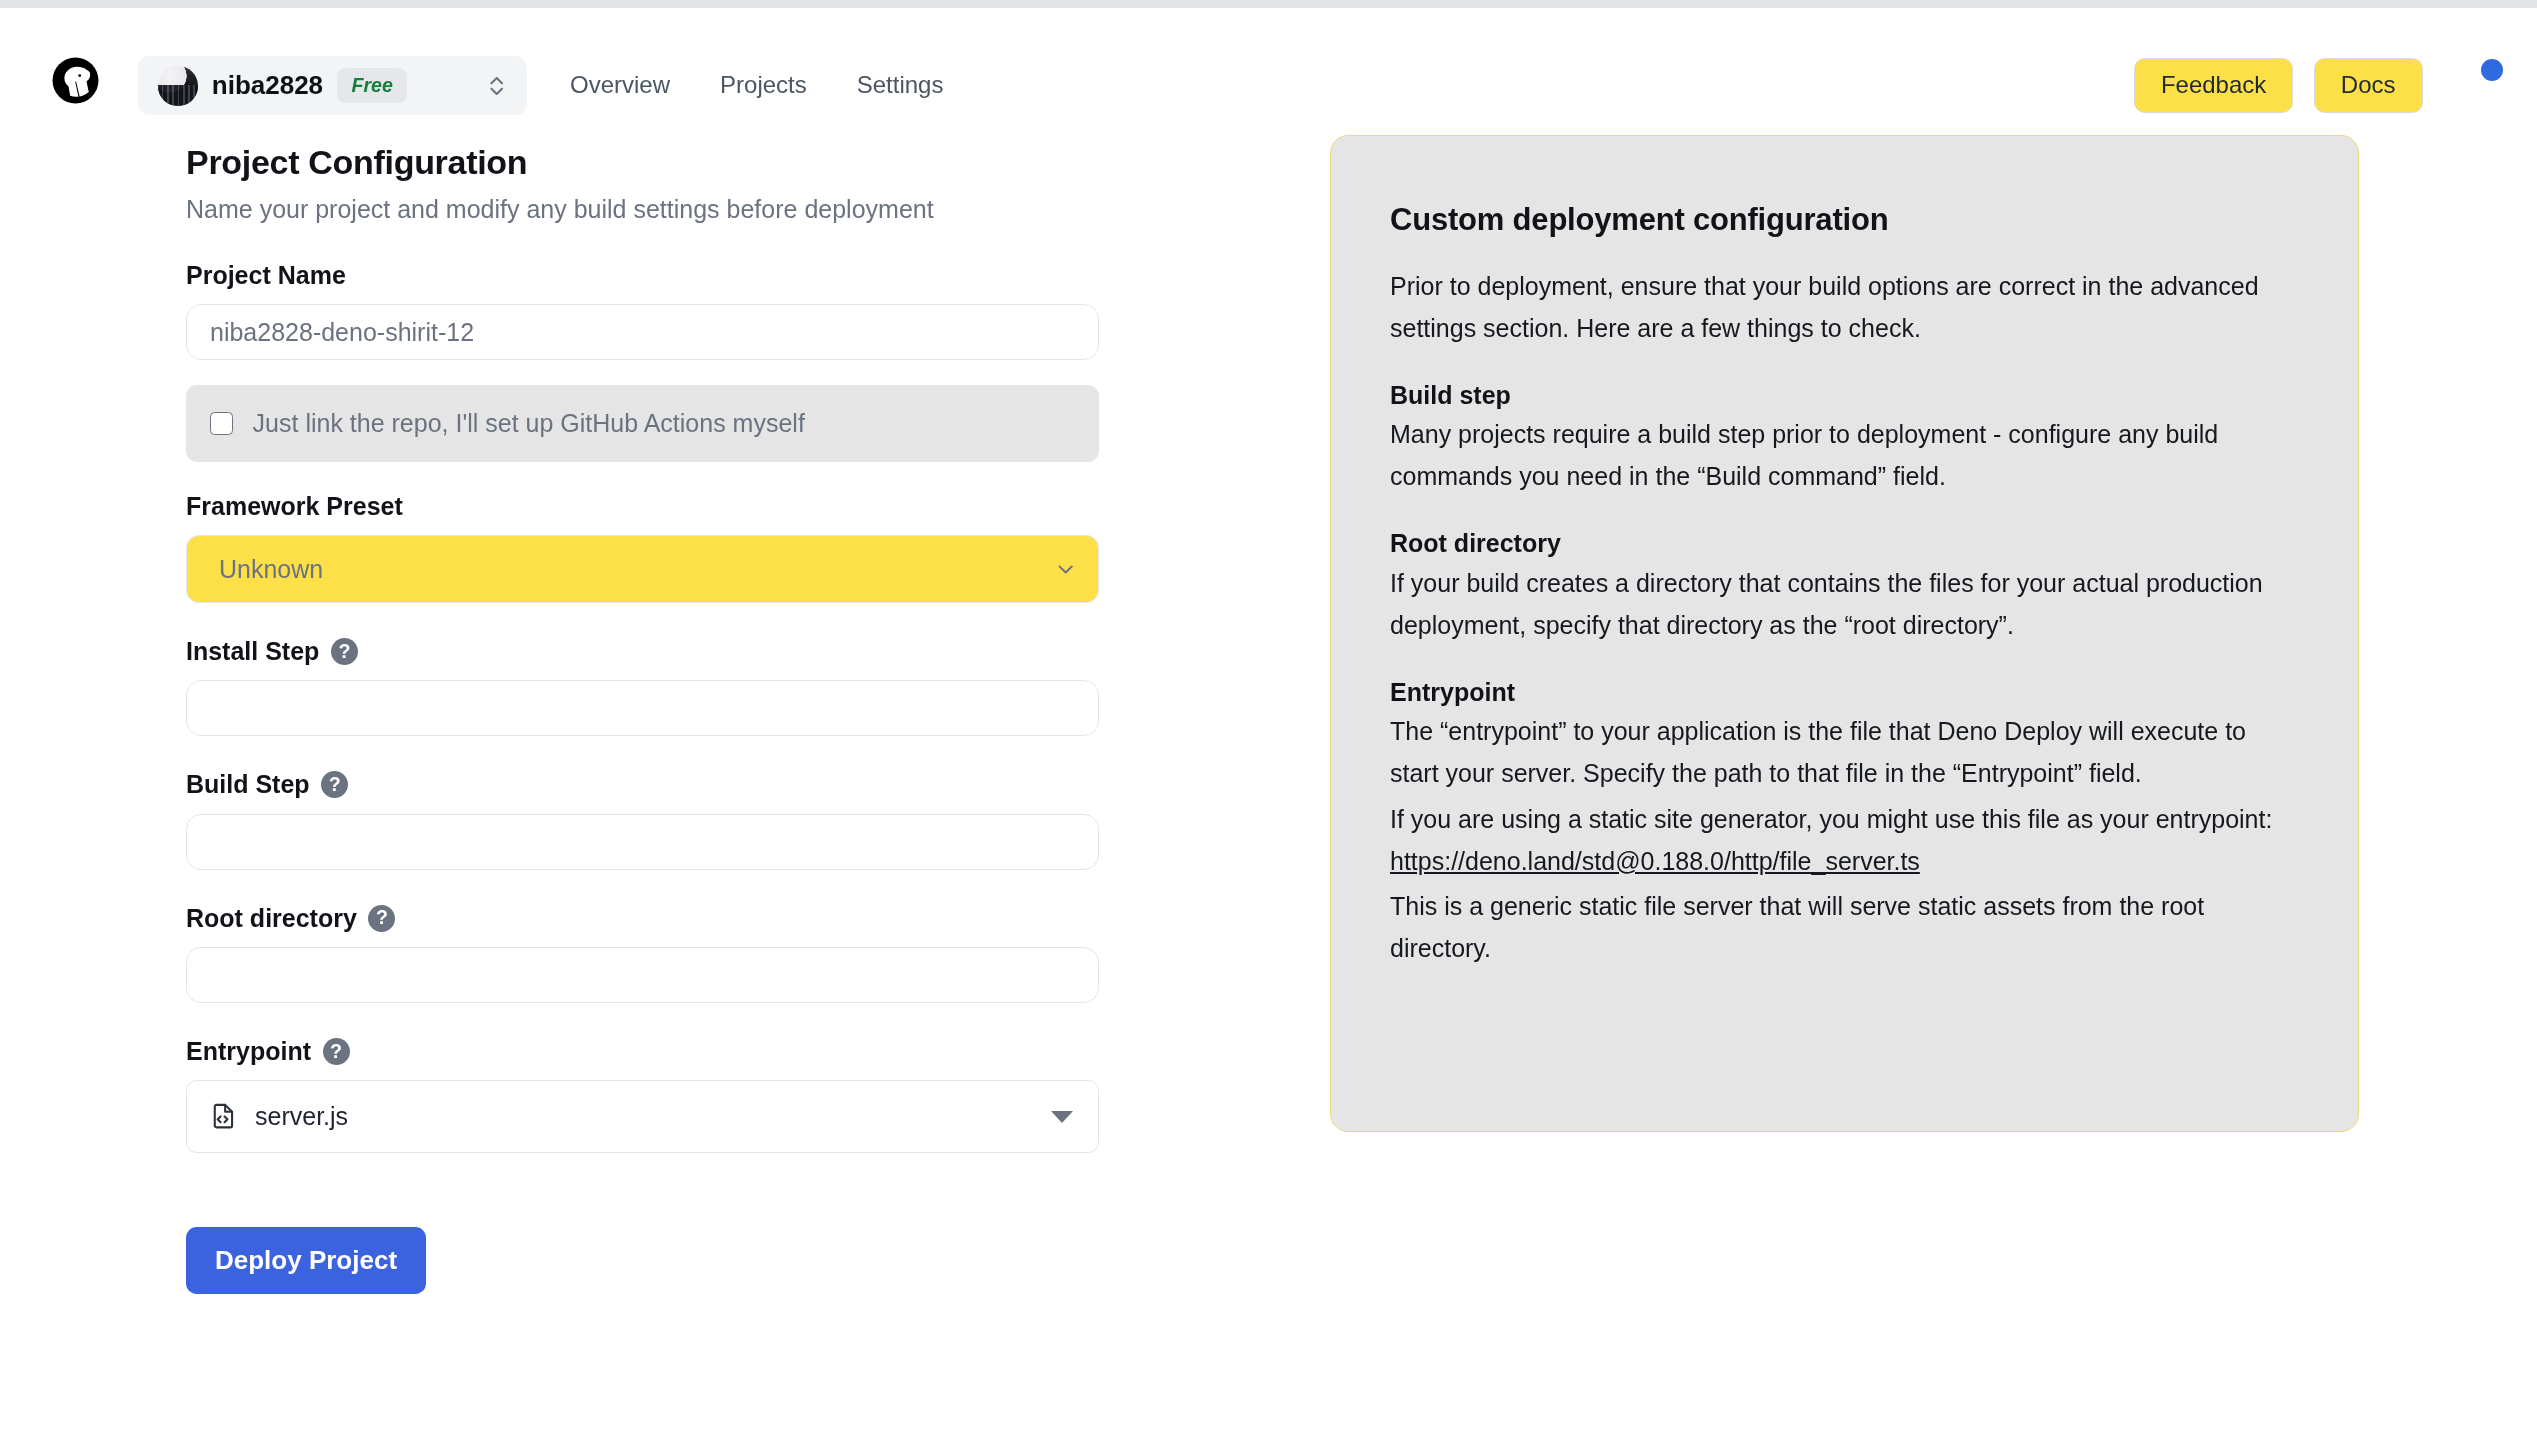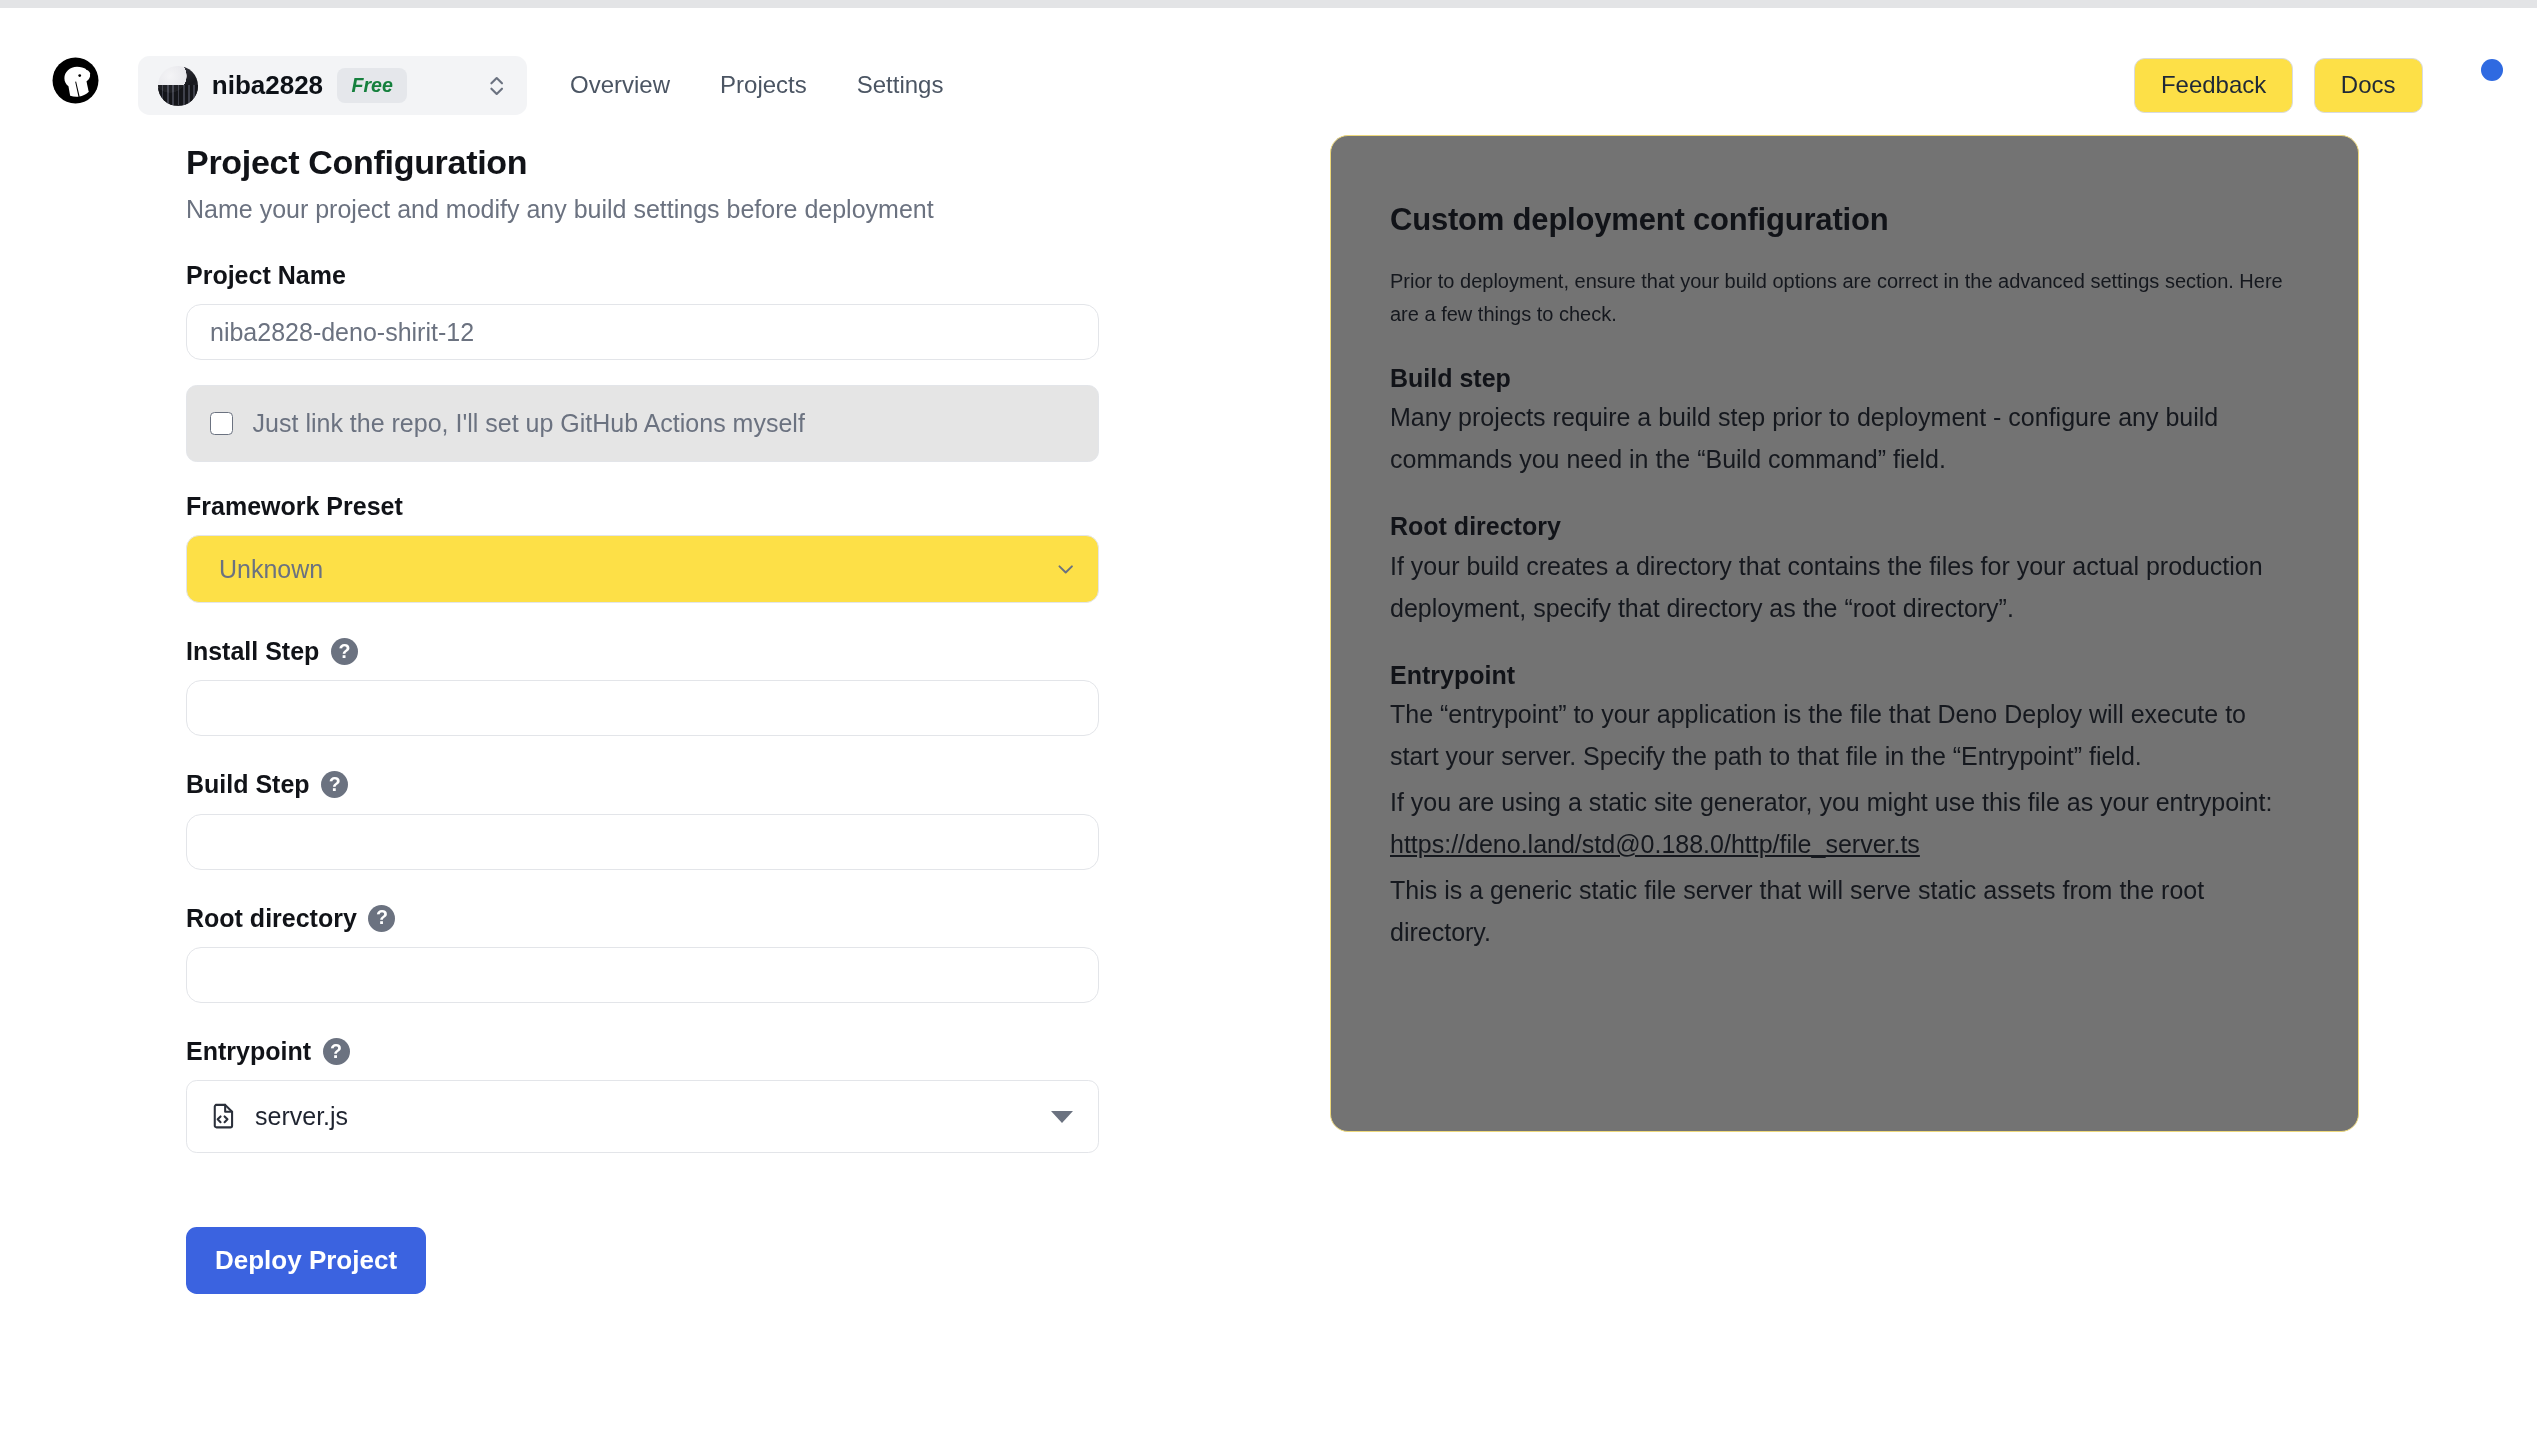--- a/index.html
+++ b/index.html
@@ -330,34 +330,34 @@
   .sp-34 { height: 30px; }
   .sp-38 { height: 34px; }
   .sp-42 { height: 37px; }
 
   
   .info-panel {
     position: absolute;
     left: 1330px; top: 4.5px;
     width: 1029px;
     height: 997px;
-    background: #737373;
+    background: #e5e5e5;
     border: 1.8px solid #edd87b;
     border-radius: 18px;
     padding: 66px 59px;
   }
   .info-title {
     font-size: 31px;
     font-weight: 700;
     color: #111318;
     letter-spacing: -0.2px;
   }
   .info-para {
     margin-top: 27px;
-    font-size: 20px;
+    font-size: 25px;
     line-height: 1.68;
     color: #15181e;
     max-width: 910px;
   }
   .info-sub {
     margin-top: 32px;
     font-size: 25px;
     font-weight: 700;
     color: #111318;
   }

